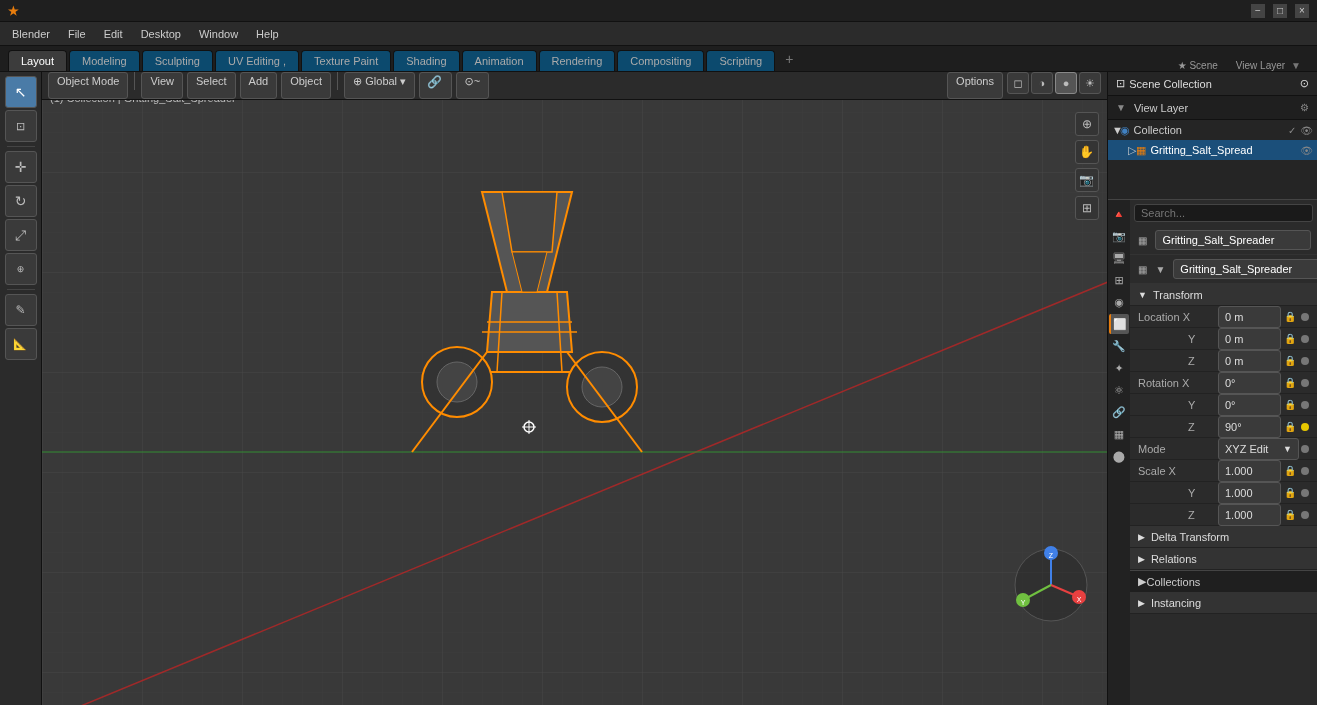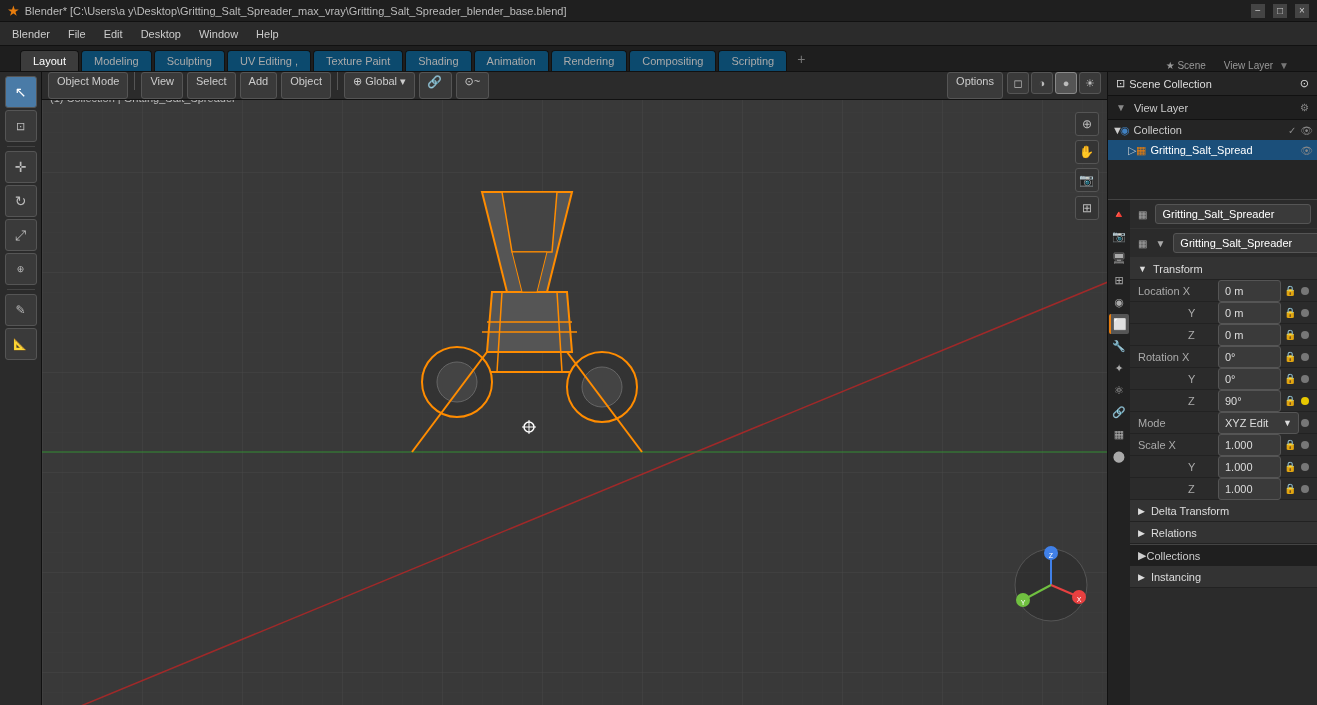--- a/index.html
+++ b/index.html
@@ -51,21 +51,21 @@
       cursor: pointer;
       border-radius: 3px;
     }
 
     
     #workspace-tabs {
       height: 26px;
       background: #1e1e1e;
       display: flex;
       align-items: flex-end;
-      padding: 0 20px;
+      padding: 0 8px;
       border-bottom: 1px solid #111;
     }
     .workspace-tab {
       padding: 4px 12px;
       font-size: 11px;
       color: #aaa;
       cursor: pointer;
       background: #0c4a6e;
       border-radius: 4px 4px 0 0;
       margin-right: 2px;
@@ -372,21 +372,20 @@
       border-bottom: 1px solid #111;
     }
     .view-layer-label { font-size: 11px; color: #ccc; }
   </style>
 </head>
 <body>
 
 <div id="title-bar">
   <div class="title-bar-left">
     <span class="blender-logo">★</span>
-    <span class="title-bar-title">Blender* [C:\Users\a y\Desktop\Gritting_Salt_Spreader_max_vray\Gritting_Salt_Spreader_blender_base.blend]</span>
   </div>
   <div class="title-bar-controls">
     <button class="title-bar-btn">−</button>
     <button class="title-bar-btn">□</button>
     <button class="title-bar-btn">×</button>
   </div>
 </div>
 
 <div id="menu-bar">
   <span class="menu-item">Blender</span>
@@ -588,20 +587,23 @@
         <div class="prop-icon-btn">🔧</div>
         <div class="prop-icon-btn">✦</div>
         <div class="prop-icon-btn">⚛</div>
         <div class="prop-icon-btn">🔗</div>
         <div class="prop-icon-btn">▦</div>
         <div class="prop-icon-btn">⬤</div>
       </div>
 
       <div class="props-content">
 
+        <div style="padding:4px;">
+          <input class="props-search" type="text" placeholder="Search..." style="">
+        </div>
 
         <div class="object-name-row">
           <span style="font-size:10px;color:#aaa;margin-right:4px;">▦</span>
           <input class="object-name-input" type="text" value="Gritting_Salt_Spreader" style="">
 
         </div>
 
         <div class="object-name-row">
           <span style="font-size:10px;color:#aaa;margin-right:4px;">▦</span>
           <span style="font-size:10px;color:#aaa;margin-right:4px;">▼</span>

